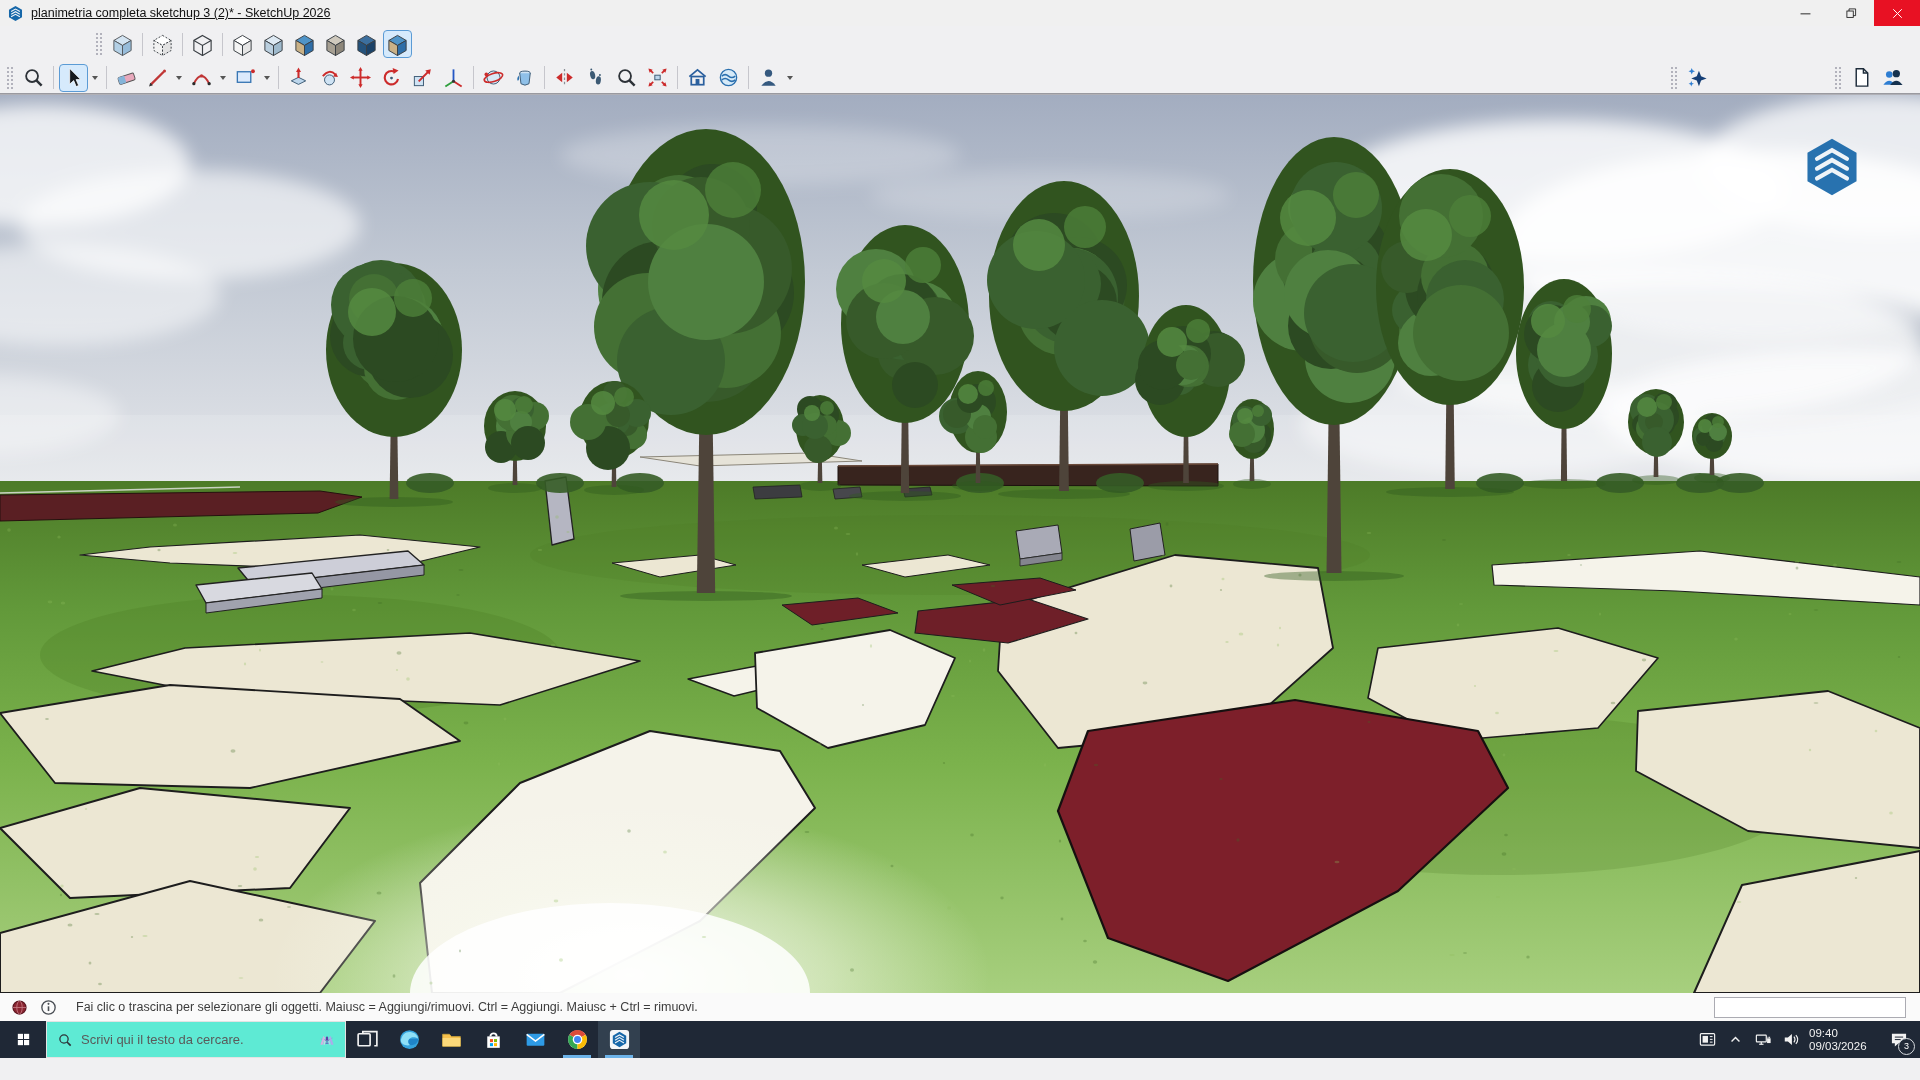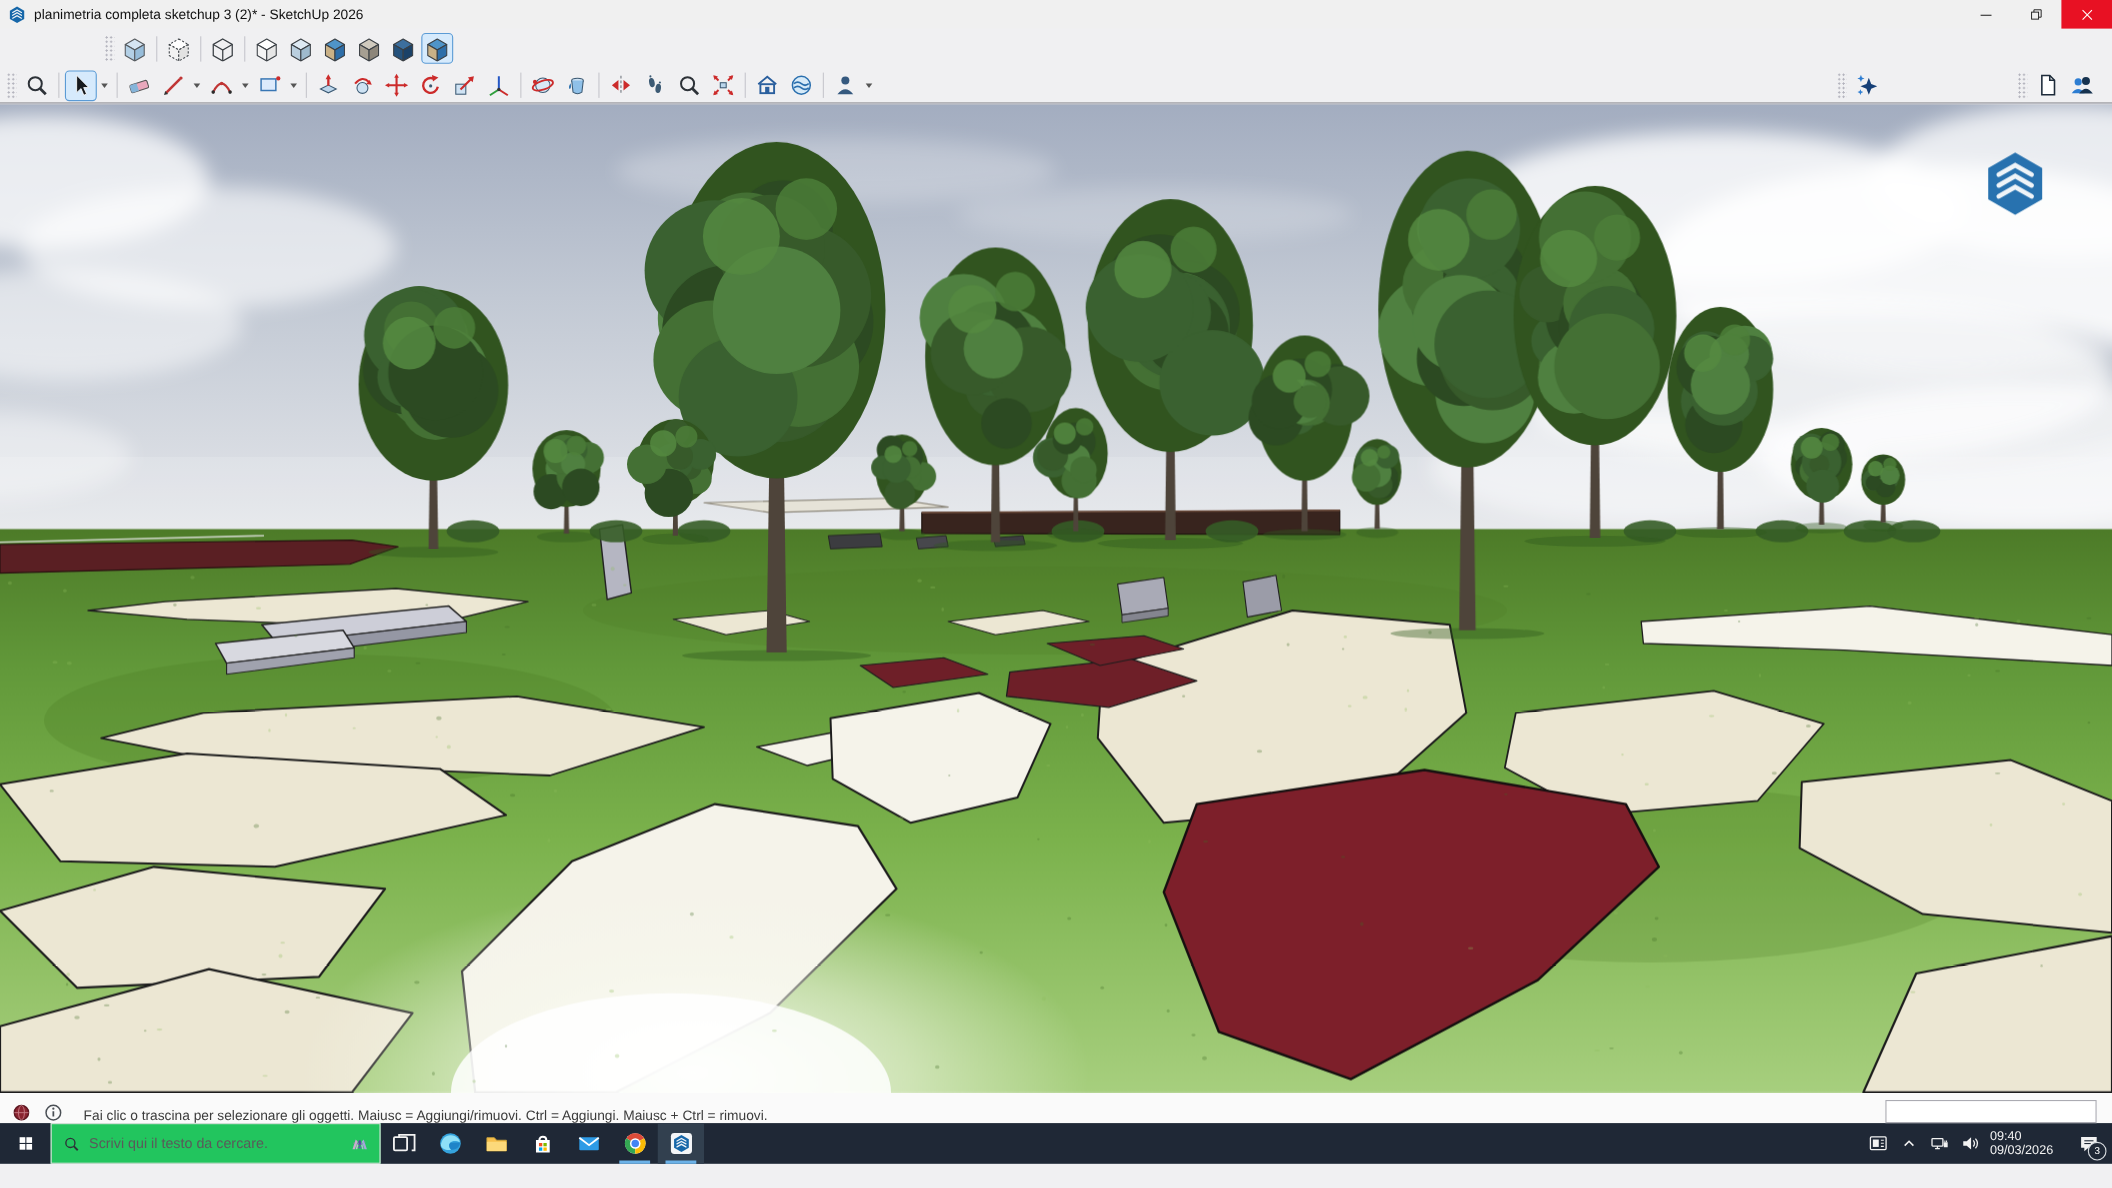--- a/index.html
+++ b/index.html
@@ -1,21 +1,21 @@
 <!DOCTYPE html>
 <html><head>
 <meta charset="utf-8">
 <style>
   html,body{margin:0;padding:0;background:#444;}
   #app{position:relative;width:1920px;height:1080px;overflow:hidden;
        font-family:"Liberation Sans",sans-serif;background:#f0f0f2;user-select:none;}
   
   .titlebar{height:26px;background:#f0f0f0;display:flex;align-items:center;}
   .titlebar .appicon{width:17px;height:17px;margin-left:7px;}
-  .wintitle{margin-left:7px;font-size:12.5px;color:#111;}
+  .wintitle{margin-left:7px;font-size:12.5px;color:#111;text-decoration:underline;}
   .wctrls{margin-left:auto;display:flex;height:26px;}
   .wbtn{width:46px;height:26px;display:flex;align-items:center;justify-content:center;border:none;background:transparent;padding:0;}
   .wbtn.close{background:#e81123;}
   .wbtn svg{width:17px;height:17px;}
   
   .menubar{height:22px;background:#f0f0f0;display:flex;align-items:center;padding-left:6px;border-bottom:1px solid #e2e2e4;box-sizing:border-box;}
   .menuitem{font-size:13px;color:#222;padding:2px 10px;cursor:default;}
   
   .toolbarwrap{background:#f0f0f2;border-bottom:1px solid #9a9aa0;box-sizing:border-box;}
   .trow{display:flex;align-items:center;}
@@ -37,29 +37,29 @@
   .gapR2{margin-left:118px;display:flex;align-items:center;}
   
   #viewport{position:relative;width:1920px;height:898px;background:#c7cdd8;border-top:1px solid #b0b0b6;box-sizing:border-box;}
   #scene{display:block;width:1920px;height:898px;}
   .watermark{position:absolute;top:38px;right:42px;display:flex;align-items:flex-start;opacity:.92;pointer-events:none;}
   .watermark .wlogo{width:64px;height:64px;margin-right:14px;margin-top:2px;}
   .wmtext{display:flex;flex-direction:column;align-items:flex-end;}
   .wm1{font-size:47px;font-weight:bold;color:#3a4250;letter-spacing:.5px;line-height:48px;}
   .wm2{font-size:39px;font-weight:normal;color:#454e5a;line-height:44px;letter-spacing:1px;}
   
-  .statusbar{height:29px;background:#fafafa;border-top:1px solid #cfcfcf;display:flex;align-items:flex-end;box-sizing:border-box;padding:0 14px 0 10px;}
+  .statusbar{height:29px;background:#fafafa;border-top:1px solid #cfcfcf;display:flex;align-items:center;box-sizing:border-box;padding:0 14px 0 10px;}
   .sicon{width:19px;height:19px;margin-right:10px;}
   .smsg{font-size:12.5px;color:#3c3c3c;margin-left:8px;flex:1;}
   .measure{width:182px;height:19px;border:1px solid #ababb2;background:#fff;font-size:12px;padding:0 4px;font-family:"Liberation Sans",sans-serif;}
   
   .taskbar{height:37px;background:#1f2836;display:flex;align-items:stretch;}
   .tstart{width:46px;display:flex;align-items:center;justify-content:center;background:transparent;border:none;padding:0;}
   .tstart .icon{width:17px;height:17px;}
-  .tsearch{width:300px;background:#22c55e;display:flex;align-items:center;padding:0 2px 0 10px;border:1px solid #e3e3e3;box-sizing:border-box;}
+  .tsearch{width:300px;background:#5eead4;display:flex;align-items:center;padding:0 2px 0 10px;border:1px solid #e3e3e3;box-sizing:border-box;}
   .tsearch .icon{width:16px;height:16px;margin-right:8px;flex:none;}
   .tsearchtext{font-size:13px;color:#5a5a5a;flex:1;white-space:nowrap;overflow:hidden;}
   .micart{width:46px;height:28px;flex:none;}
   .tapp{width:42px;position:relative;display:flex;align-items:center;justify-content:center;background:transparent;border:none;padding:0;}
   .tapp .icon{width:25px;height:25px;}
   .tapp.active{background:#32404f;}
   .tapp.open::after{content:"";position:absolute;left:7px;right:7px;bottom:0;height:3px;background:#6cb2e8;}
   .tray{margin-left:auto;display:flex;align-items:center;padding-right:5px;}
   .tico{width:28px;height:37px;display:flex;align-items:center;justify-content:center;background:transparent;border:none;padding:0;}
   .tico .icon{width:19px;height:19px;}

